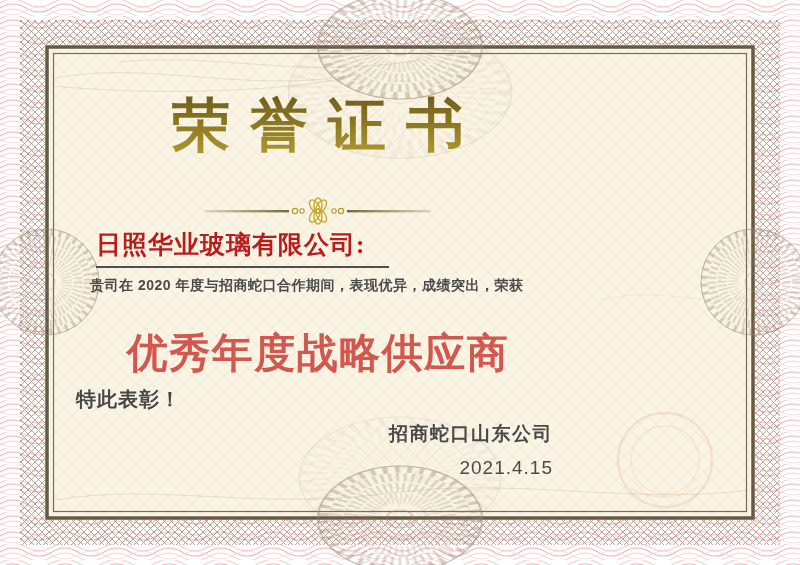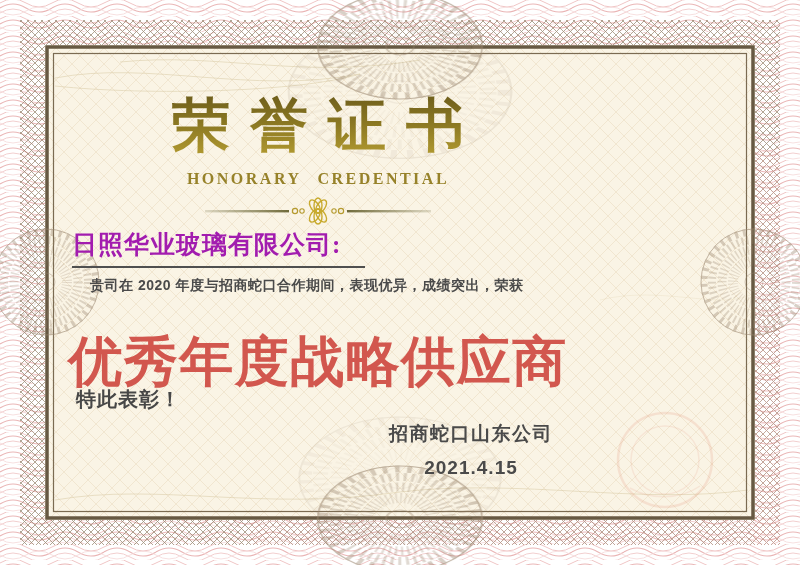--- a/index.html
+++ b/index.html
@@ -17,43 +17,43 @@
   }
   .subtitle{
     position:absolute;top:170px;left:0;width:100%;text-align:center;
     font-family:"Liberation Serif","DejaVu Serif",serif;
     font-size:16px;font-weight:bold;color:#97822a;
     letter-spacing:2.5px;word-spacing:10px;
   }
   .divider{position:absolute;top:197px;left:50%;transform:translateX(-50%);}
 
   .recipient{
-    position:absolute;top:228px;left:72px;
+    position:absolute;top:228px;left:96px;
     font-family:"Liberation Serif","DejaVu Serif",serif;
-    font-size:25px;font-weight:600;color:#a21caf;
+    font-size:25px;font-weight:600;color:#b91c1c;
     padding:0 24px 5px 0;border-bottom:2px solid #4f4f4f;
     letter-spacing:1px;
   }
   .citation{
     position:absolute;top:277px;left:90px;width:640px;
     font-size:14px;font-weight:bold;color:#4a4a4a;letter-spacing:0.5px;
   }
   .award{
     position:absolute;top:326px;left:0;width:100%;text-align:center;
-    font-size:54px;font-weight:bold;color:#d2574e;letter-spacing:1.5px;
+    font-size:41px;font-weight:bold;color:#d2574e;letter-spacing:1.5px;
   }
   .closing{
     position:absolute;top:386px;left:76px;
     font-size:20px;font-weight:bold;color:#474747;letter-spacing:1px;
   }
   .signature{
     position:absolute;top:421px;right:83px;text-align:right;
   }
   .issuer{font-size:19px;font-weight:bold;color:#4a4a4a;letter-spacing:1.5px;}
-  .date{margin-top:10px;font-size:19px;font-weight:bold;color:#4a4a4a;letter-spacing:1px;text-align:center;}
+  .date{margin-top:10px;font-size:19px;font-weight:normal;color:#4a4a4a;letter-spacing:1px;}
 </style>
 </head>
 <body>
 
 <div class="certificate">
 
   <svg class="deco" width="800" height="565" viewBox="0 0 800 565" xmlns="http://www.w3.org/2000/svg">
     <defs>
 
       <pattern id="pw" width="52" height="16" patternUnits="userSpaceOnUse">
@@ -120,21 +120,20 @@
       <circle cx="665" cy="460" r="47" stroke-width="2.5" opacity="0.16"></circle>
       <circle cx="665" cy="460" r="34" stroke-width="1.5" opacity="0.12"></circle>
       <path d="M630 488 C650 500 680 500 700 486" stroke-width="1.5" opacity="0.12"></path>
     </g>
   </svg>
 
   <div class="content">
 
     <div class="title">荣誉证书</div>
 
-    <div class="subtitle">HONORARY CREDENTIAL</div>
 
     <svg class="divider" width="230" height="28" viewBox="0 0 230 28" xmlns="http://www.w3.org/2000/svg">
       <defs>
         <linearGradient id="lineL" x1="0" y1="0" x2="1" y2="0">
           <stop offset="0" stop-color="#6f6a3a" stop-opacity="0.2"></stop>
           <stop offset="1" stop-color="#6f6a3a"></stop>
         </linearGradient>
         <linearGradient id="lineR" x1="0" y1="0" x2="1" y2="0">
           <stop offset="0" stop-color="#6f6a3a"></stop>
           <stop offset="1" stop-color="#6f6a3a" stop-opacity="0.2"></stop>

